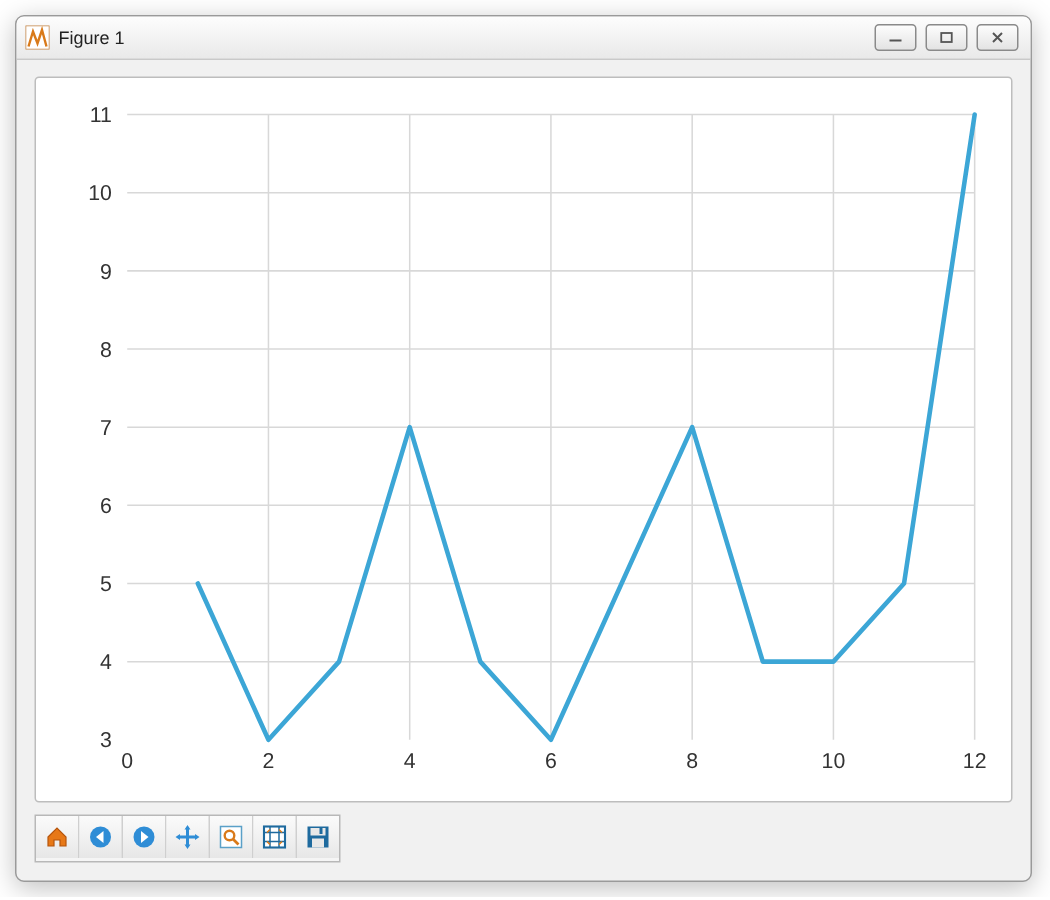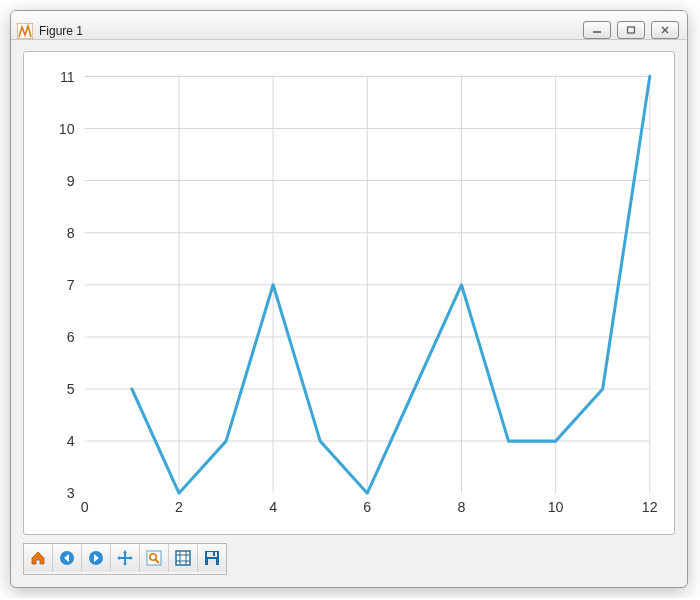--- a/index.html
+++ b/index.html
@@ -8,21 +8,21 @@
     width:676px;
     height:576px;
     margin:10px;
     border:1px solid #9a9a9a;
     border-radius:6px;
     box-shadow:0 4px 18px rgba(0,0,0,.25);
     background:#f1f1f1;
     overflow:hidden;
   }
   .titlebar{
-    display:flex;align-items:flex-end;justify-content:space-between;
+    display:flex;align-items:center;justify-content:space-between;
     height:28px;padding:0 4px 0 6px;
     background:linear-gradient(#fdfdfd,#e9e9e9);
     border-bottom:1px solid #c9c9c9;
   }
   .titlebar-left{display:flex;align-items:center;gap:6px;}
   .app-icon svg{display:block}
   .title-text{font-size:12px;color:#222;}
   .win-btns{display:flex;gap:6px;margin-right:4px;}
   .win-btn{
     width:26px;height:16px;border:1px solid #8a8a8a;border-radius:3px;

